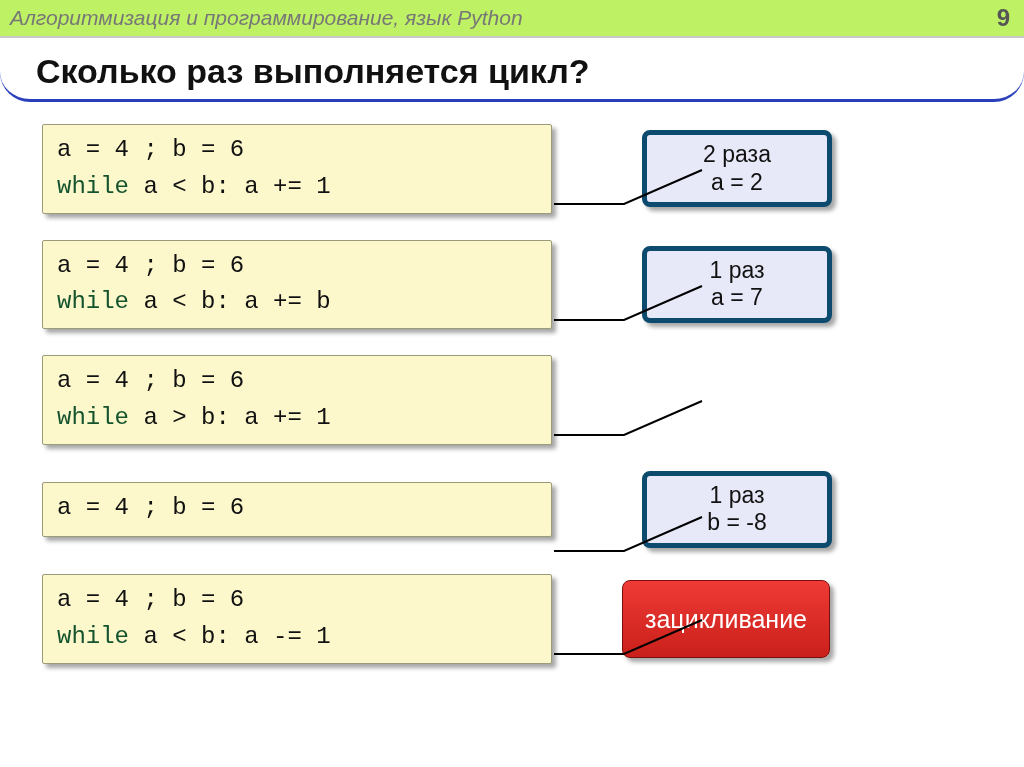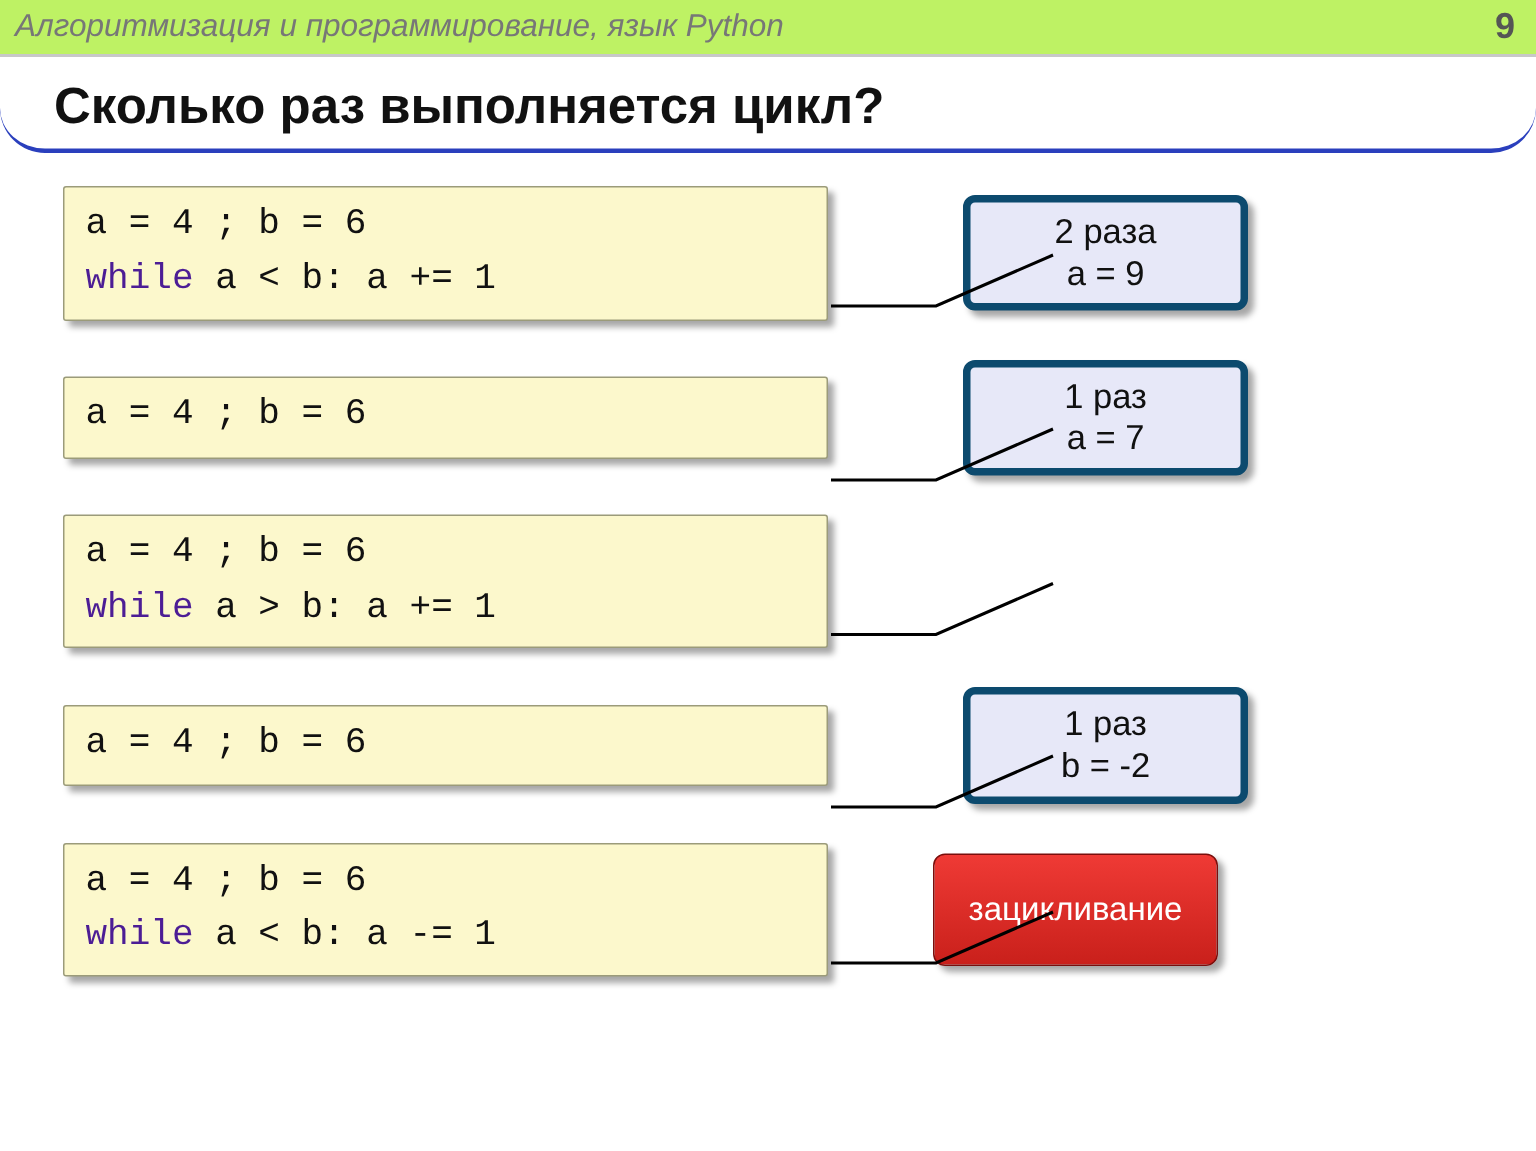--- a/index.html
+++ b/index.html
@@ -33,21 +33,21 @@
     border: 1px solid #9b9b7a;
     border-radius: 2px;
     box-shadow: 4px 4px 4px rgba(0,0,0,0.35);
     padding: 8px 12px 8px 14px;
     font-family: "Courier New", monospace;
     font-size: 24px;
     line-height: 1.45;
     color: #111;
   }
   .codebox .l1 { margin-bottom: 2px; }
-  .codebox .kw { color: #4c1d95; }
+  .codebox .kw { color: #14532d; }
 
   .answerbox {
     min-width: 190px;
     text-align: center;
     background: #e7e8f8;
     border: 5px solid #0c4a6e;
     border-radius: 8px;
     box-shadow: 4px 4px 4px rgba(0,0,0,0.35);
     padding: 6px 18px 6px 18px;
     font-size: 23px;
@@ -55,21 +55,21 @@
     color: #111;
     margin-left: 90px;
   }
   .answerbox .a1 { display:block; }
   .answerbox .a2 { display:block; }
 
   .answerbox.red {
     background: linear-gradient(#ef3a35,#c9201b);
     border: 1px solid #7a0e0c;
     color: #fff;
-    font-size: 22px;
+    font-size: 25px;
     padding: 23px 22px;
   }
 
   .abs-connector {
     position:absolute;
     pointer-events:none;
   }
 </style>
 </head>
 <body>
@@ -92,28 +92,31 @@
         </div>
         <div class="l2">
           <span class="kw">while</span><span> a &lt; b: a += 1</span>
         </div>
       </div>
       <svg class="abs-connector" style="left:512px; top:38px;" width="150" height="60">
         <polyline points="0,42 70,42 148,8" fill="none" stroke="#000" stroke-width="2"></polyline>
       </svg>
       <div class="answerbox">
         <span class="a1">2 раза</span>
-        <span class="a2">a = 9</span>
+        <span class="a2">a = 2</span>
       </div>
     </div>
 
     <div class="row">
       <div class="codebox">
         <div class="l1">
           <span>a = 4</span><span> ; </span><span>b = 6</span>
+        </div>
+        <div class="l2">
+          <span class="kw">while</span><span> a &lt; b: a += b</span>
         </div>
       </div>
       <svg class="abs-connector" style="left:512px; top:38px;" width="150" height="60">
         <polyline points="0,42 70,42 148,8" fill="none" stroke="#000" stroke-width="2"></polyline>
       </svg>
       <div class="answerbox">
         <span class="a1">1 раз</span>
         <span class="a2">a = 7</span>
       </div>
     </div>
@@ -136,21 +139,21 @@
       <div class="codebox">
         <div class="l1">
           <span>a = 4</span><span> ; </span><span>b = 6</span>
         </div>
       </div>
       <svg class="abs-connector" style="left:512px; top:38px;" width="150" height="60">
         <polyline points="0,42 70,42 148,8" fill="none" stroke="#000" stroke-width="2"></polyline>
       </svg>
       <div class="answerbox">
         <span class="a1">1 раз</span>
-        <span class="a2">b = -2</span>
+        <span class="a2">b = -8</span>
       </div>
     </div>
 
     <div class="row">
       <div class="codebox">
         <div class="l1">
           <span>a = 4</span><span> ; </span><span>b = 6</span>
         </div>
         <div class="l2">
           <span class="kw">while</span><span> a &lt; b: a -= 1</span>

